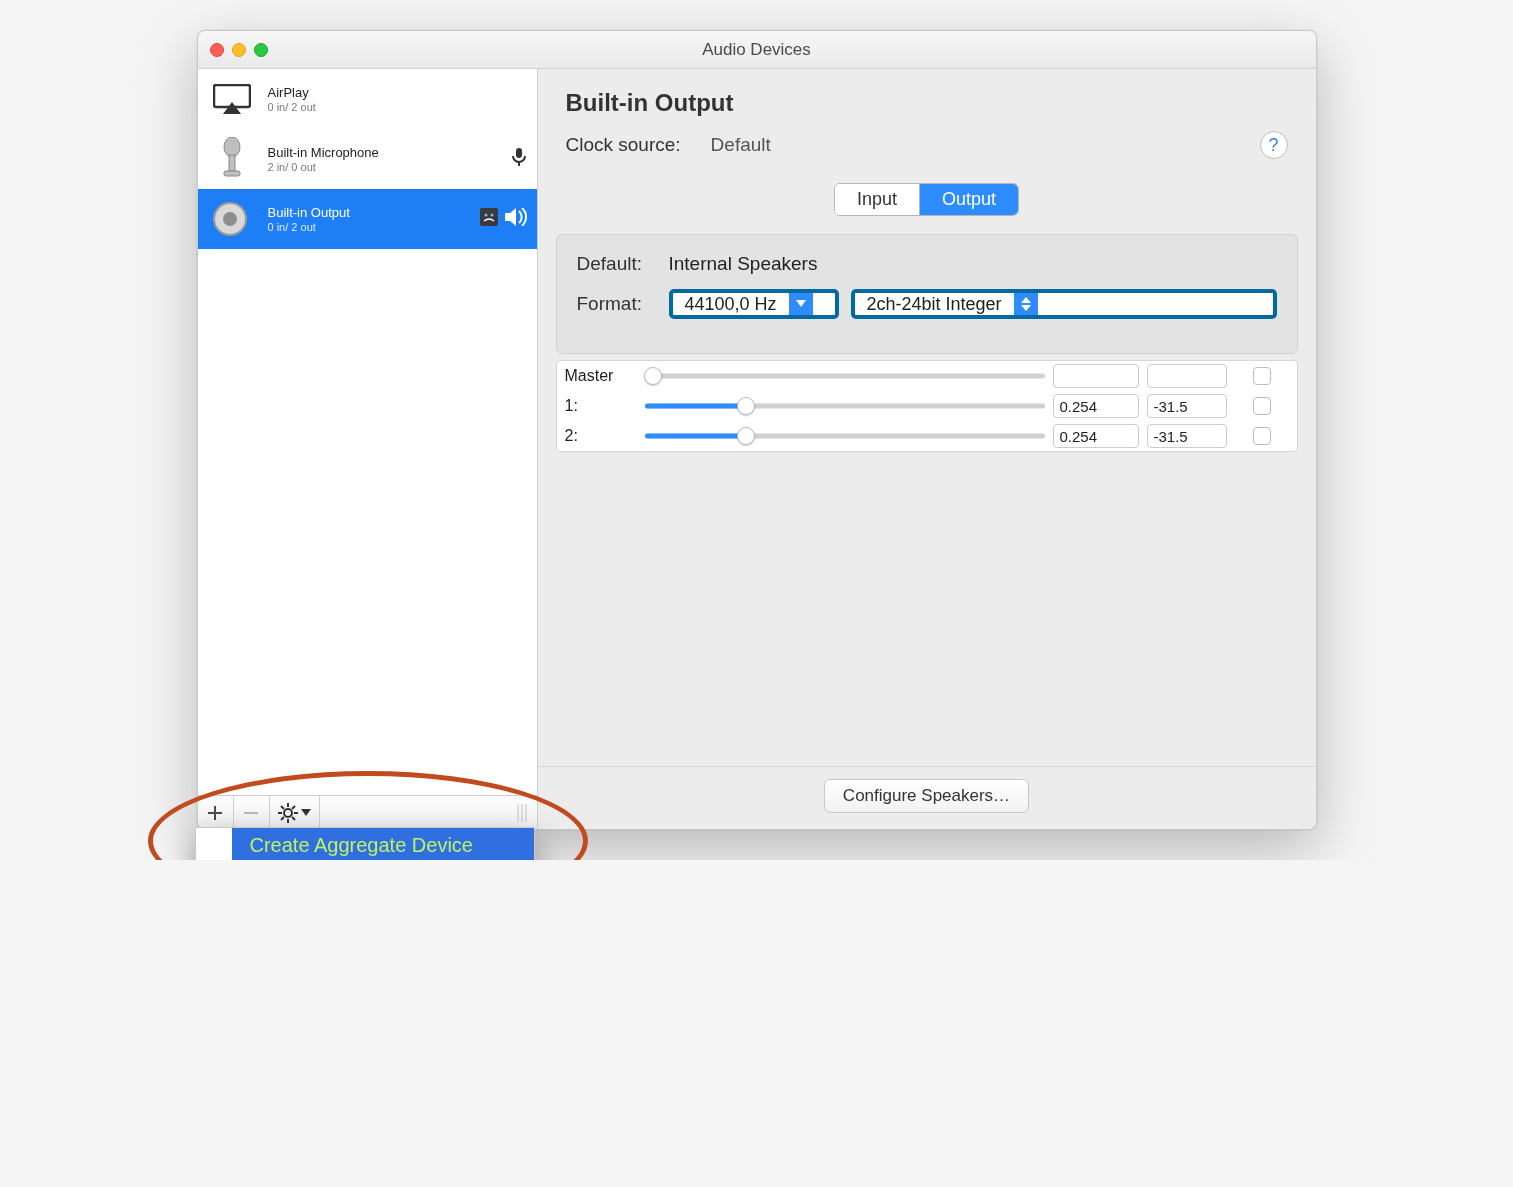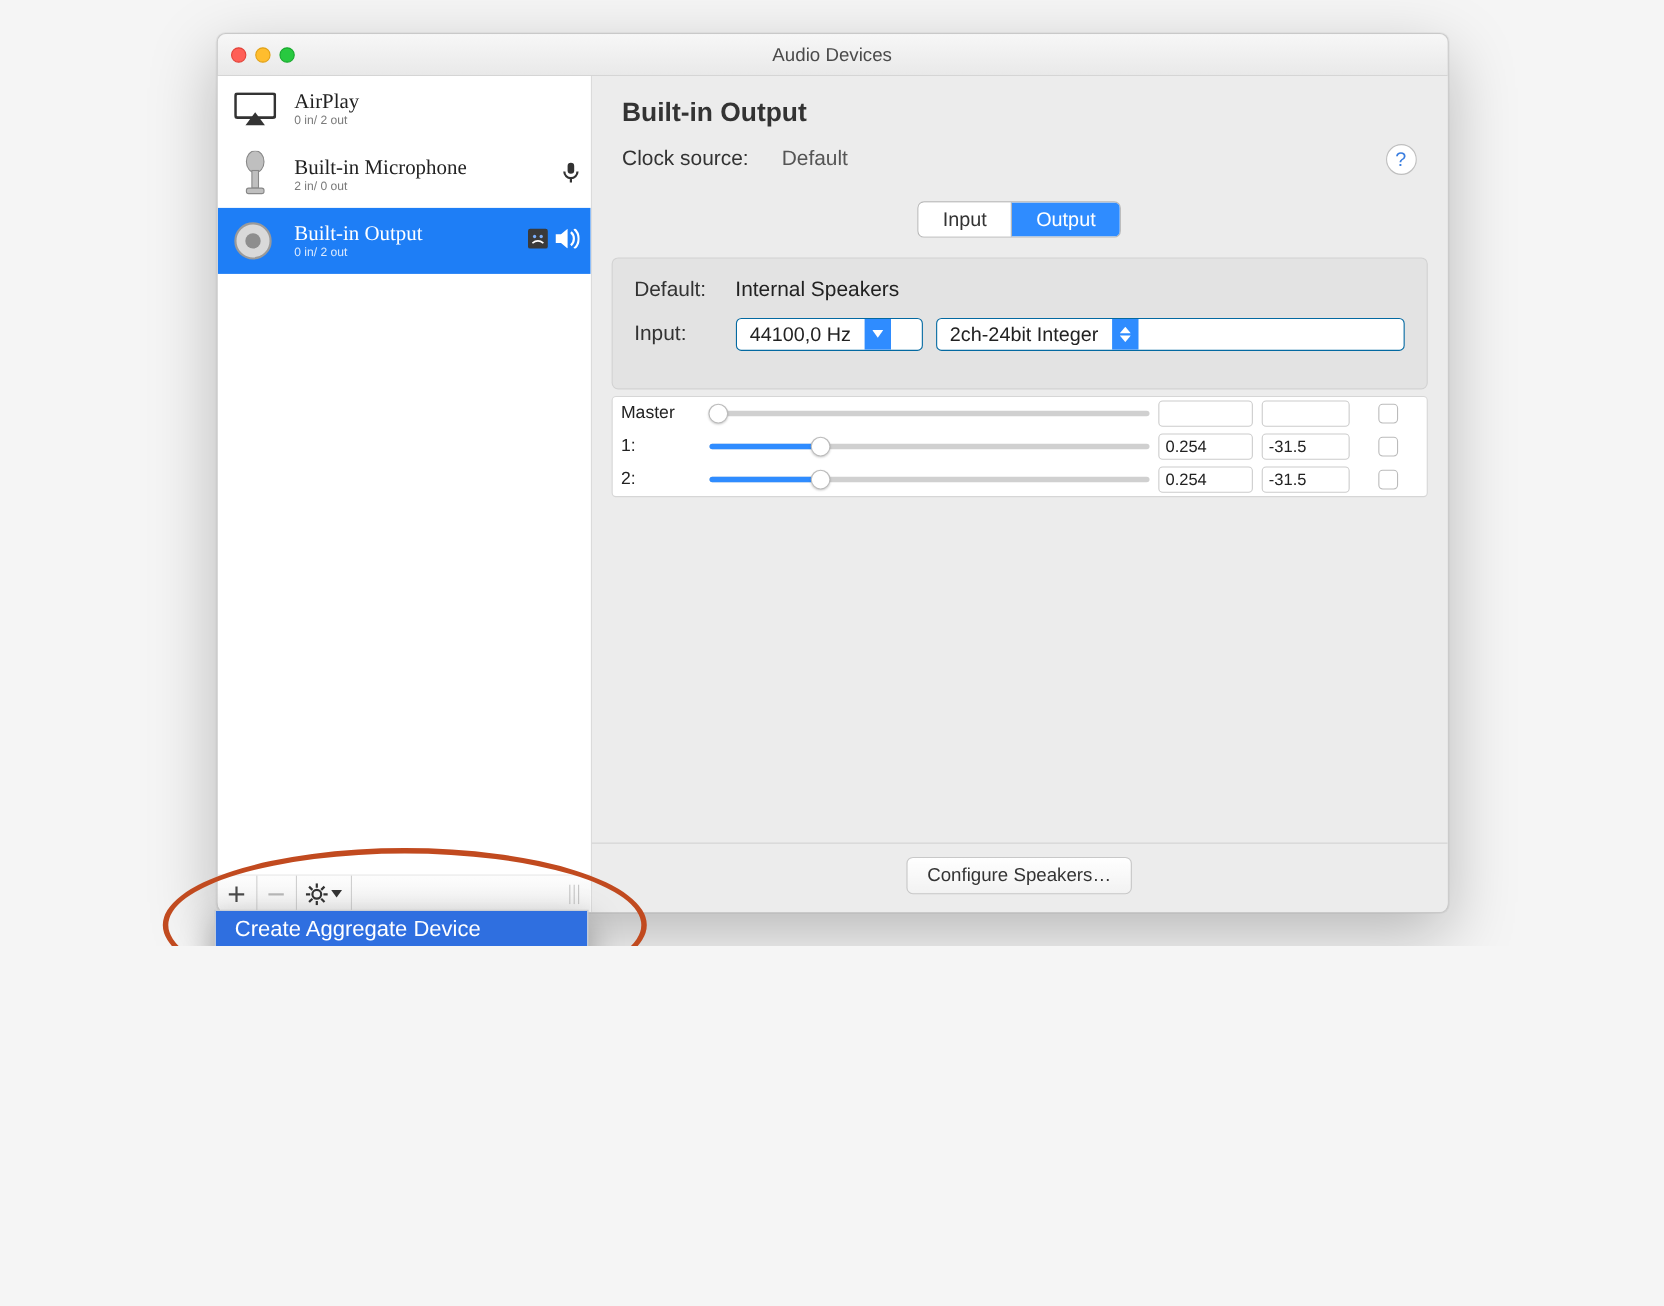--- a/index.html
+++ b/index.html
@@ -48,21 +48,21 @@
     position:relative;
   }
   .device-list{ flex:1; overflow:auto;}
   .device {
     display:flex; align-items:center; gap:12px;
     padding:6px 10px 6px 10px;
   }
   .device.selected{ background:#1e7ef6; color:#fff;}
   .dev-icon{width:48px;height:48px;display:flex;align-items:center;justify-content:center;}
   .dev-text{flex:1;}
-  .dev-name{font-size:19px; line-height:1.2;font-family:Liberation Serif, serif;}
+  .dev-name{font-size:13px; line-height:1.2;}
   .dev-sub{font-size:11px; color:#7a7a7a;}
   .device.selected .dev-sub{color:#dbeafe;}
   .dev-badges{display:flex;gap:6px;align-items:center;}
   .sidebar-footer{
     height:34px; border-top:1px solid #cfcfcf;
     background:linear-gradient(#fdfdfd,#f0f0f0);
     display:flex; align-items:stretch;
     border-bottom-left-radius:8px;
   }
   .sf-btn{
@@ -93,21 +93,21 @@
   .seg button.active{ background:#2f8cff; color:#fff;}
   .seg button + button{ border-left:1px solid #b7b7b7;}
 
   .panel{
     margin:0 18px; background:#e3e3e3; border:1px solid #d2d2d2; border-radius:6px;
     padding:18px 20px 20px 20px;
   }
   .panel-row{ display:flex; align-items:center; gap:12px; margin-bottom:14px; font-size:19px;}
   .panel-row .lbl{ width:80px; text-align:left; color:#333;}
   .combo{
-    display:flex; align-items:center; background:#fff; border:1px solid #0369a1; border-radius:5px;
+    display:flex; align-items:center; background:#fff; border:4px solid #0369a1; border-radius:5px;
     height:30px; overflow:hidden;
   }
   .combo .combo-text{ padding:0 12px; font-size:18px;}
   .combo .combo-arrow{
     width:24px; height:100%; background:#2f8cff; display:flex;align-items:center;justify-content:center;
   }
   .combo .combo-arrow svg{fill:#fff;}
 
   .vol-table{
     margin:6px 0 0 0;
@@ -147,21 +147,21 @@
     background:#fff;
     border:1px solid #c9c9c9;
     border-radius:0 0 6px 6px;
     box-shadow:0 12px 30px rgba(0,0,0,0.35);
     overflow:hidden;
     z-index:10;
   }
   .popup-item{
     padding:6px 18px; font-size:20px;
   }
-  .popup-item.hl{ background:#2f6fe0; color:#ffffff;}
+  .popup-item.hl{ background:#2f6fe0; color:#bef264;margin-left:36px;}
 
   
   .annot-ring{
     position:absolute;
     border:5px solid #c14a1f;
     border-radius:50%;
     width:440px; height:140px;
     pointer-events:none;
     z-index:20;
   }
@@ -313,21 +313,21 @@
           <button class="active">Output</button>
         </div>
       </div>
 
       <div class="panel">
         <div class="panel-row">
           <span class="lbl">Default:</span>
           <span>Internal Speakers</span>
         </div>
         <div class="panel-row">
-          <span class="lbl">Input:</span>
+          <span class="lbl">Format:</span>
           <div class="combo" style="width:170px">
             <span class="combo-text">44100,0 Hz</span>
             <span class="combo-arrow">
                 <svg width="10" height="8" viewBox="0 0 10 8">
                   <polygon points="0,0 10,0 5,7"></polygon>
                 </svg>
               </span>
           </div>
           <div class="combo" style="flex:1">
             <span class="combo-text">2ch-24bit Integer</span>

